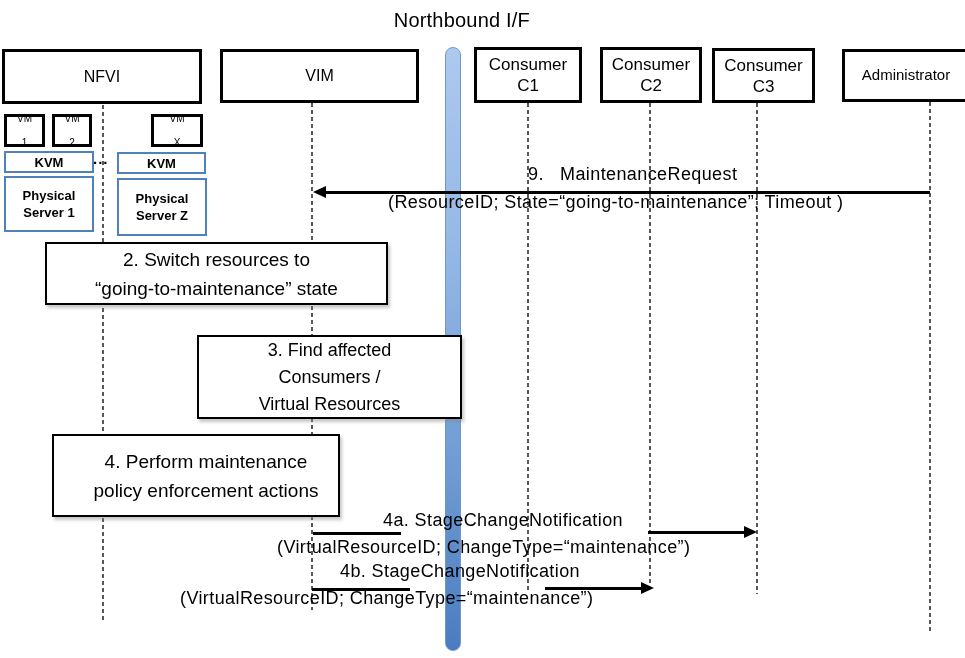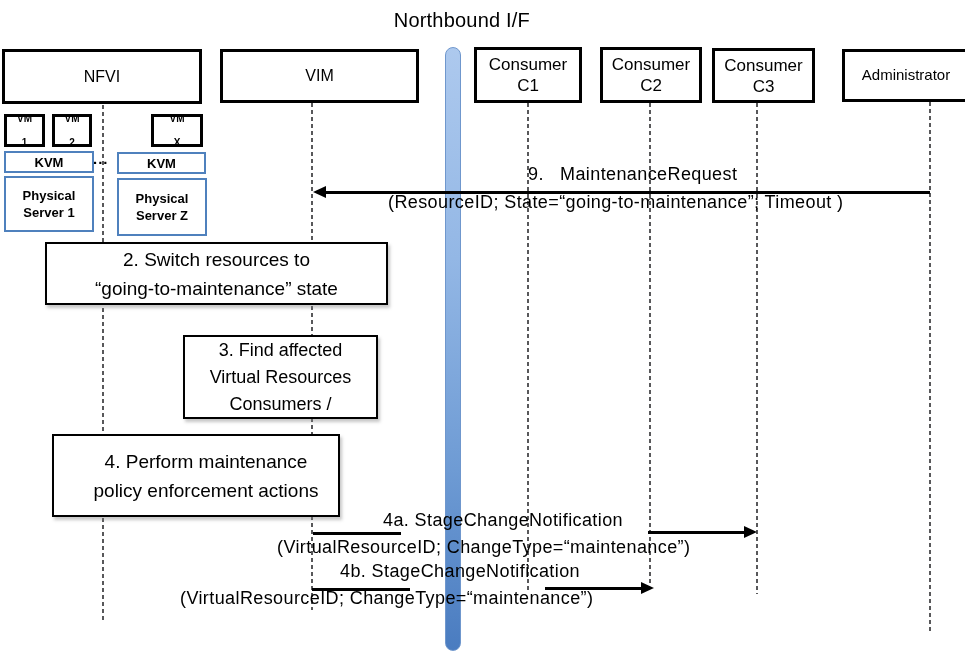--- a/index.html
+++ b/index.html
@@ -8,21 +8,21 @@
     font-family:"Liberation Sans", sans-serif;color:#000;overflow:hidden;
   }
   
   .box{
     position:absolute;background:#fff;border:3px solid #000;box-sizing:border-box;
     display:flex;flex-direction:column;align-items:center;justify-content:center;
     text-align:center;line-height:1.25;
   }
   .actor{font-size:16px;}
   .actor-2line{font-size:17px;line-height:21px;}
-  .small{border-width:3px;font-size:10px;font-weight:bold;line-height:12px;gap:12px;}
+  .small{border-width:3px;font-size:10px;font-weight:normal;line-height:12px;gap:12px;}
   .bluebox{border:2.5px solid #4f81bd;font-weight:bold;font-size:13px;line-height:17px;}
   .activity{
     border-width:2px;box-shadow:2px 3px 3px rgba(130,130,130,0.45);
     font-size:19px;line-height:29px;
   }
   .activity.a3{font-size:18px;line-height:27px;}
   
   .lifeline{
     position:absolute;width:2px;
     background:repeating-linear-gradient(to bottom,#58585a 0,#58585a 4px,transparent 4px,transparent 7px);
@@ -113,24 +113,24 @@
   </div>
   <div class="box bluebox" style="left:117px;top:178px;width:90px;height:58px;">
     <span>Physical</span>
     <span>Server Z</span>
   </div>
 
   <div class="box activity" style="left:45px;top:242px;width:343px;height:63px;">
     <span>2. Switch resources to</span>
     <span>“going-to-maintenance” state</span>
   </div>
-  <div class="box activity a3" style="left:183px;top:335px;width:195px;height:84px;">
+  <div class="box activity a3" style="left:197px;top:335px;width:265px;height:84px;">
     <span>3. Find affected</span>
+    <span>Consumers /</span>
     <span>Virtual Resources</span>
-    <span>Consumers /</span>
   </div>
   <div class="box activity" style="left:52px;top:434px;width:288px;height:83px;padding-left:20px;">
     <span>4. Perform maintenance</span>
     <span>policy enforcement actions</span>
   </div>
 
   <div class="head-left" style="left:313px;top:186px;"></div>
   <div class="hline" style="left:326px;top:191px;width:604px;"></div>
   <div class="msg" style="left:528px;top:164px;">9.   MaintenanceRequest</div>
   <div class="msg" style="left:388px;top:192px;">(ResourceID; State=“going-to-maintenance”; Timeout )</div>

